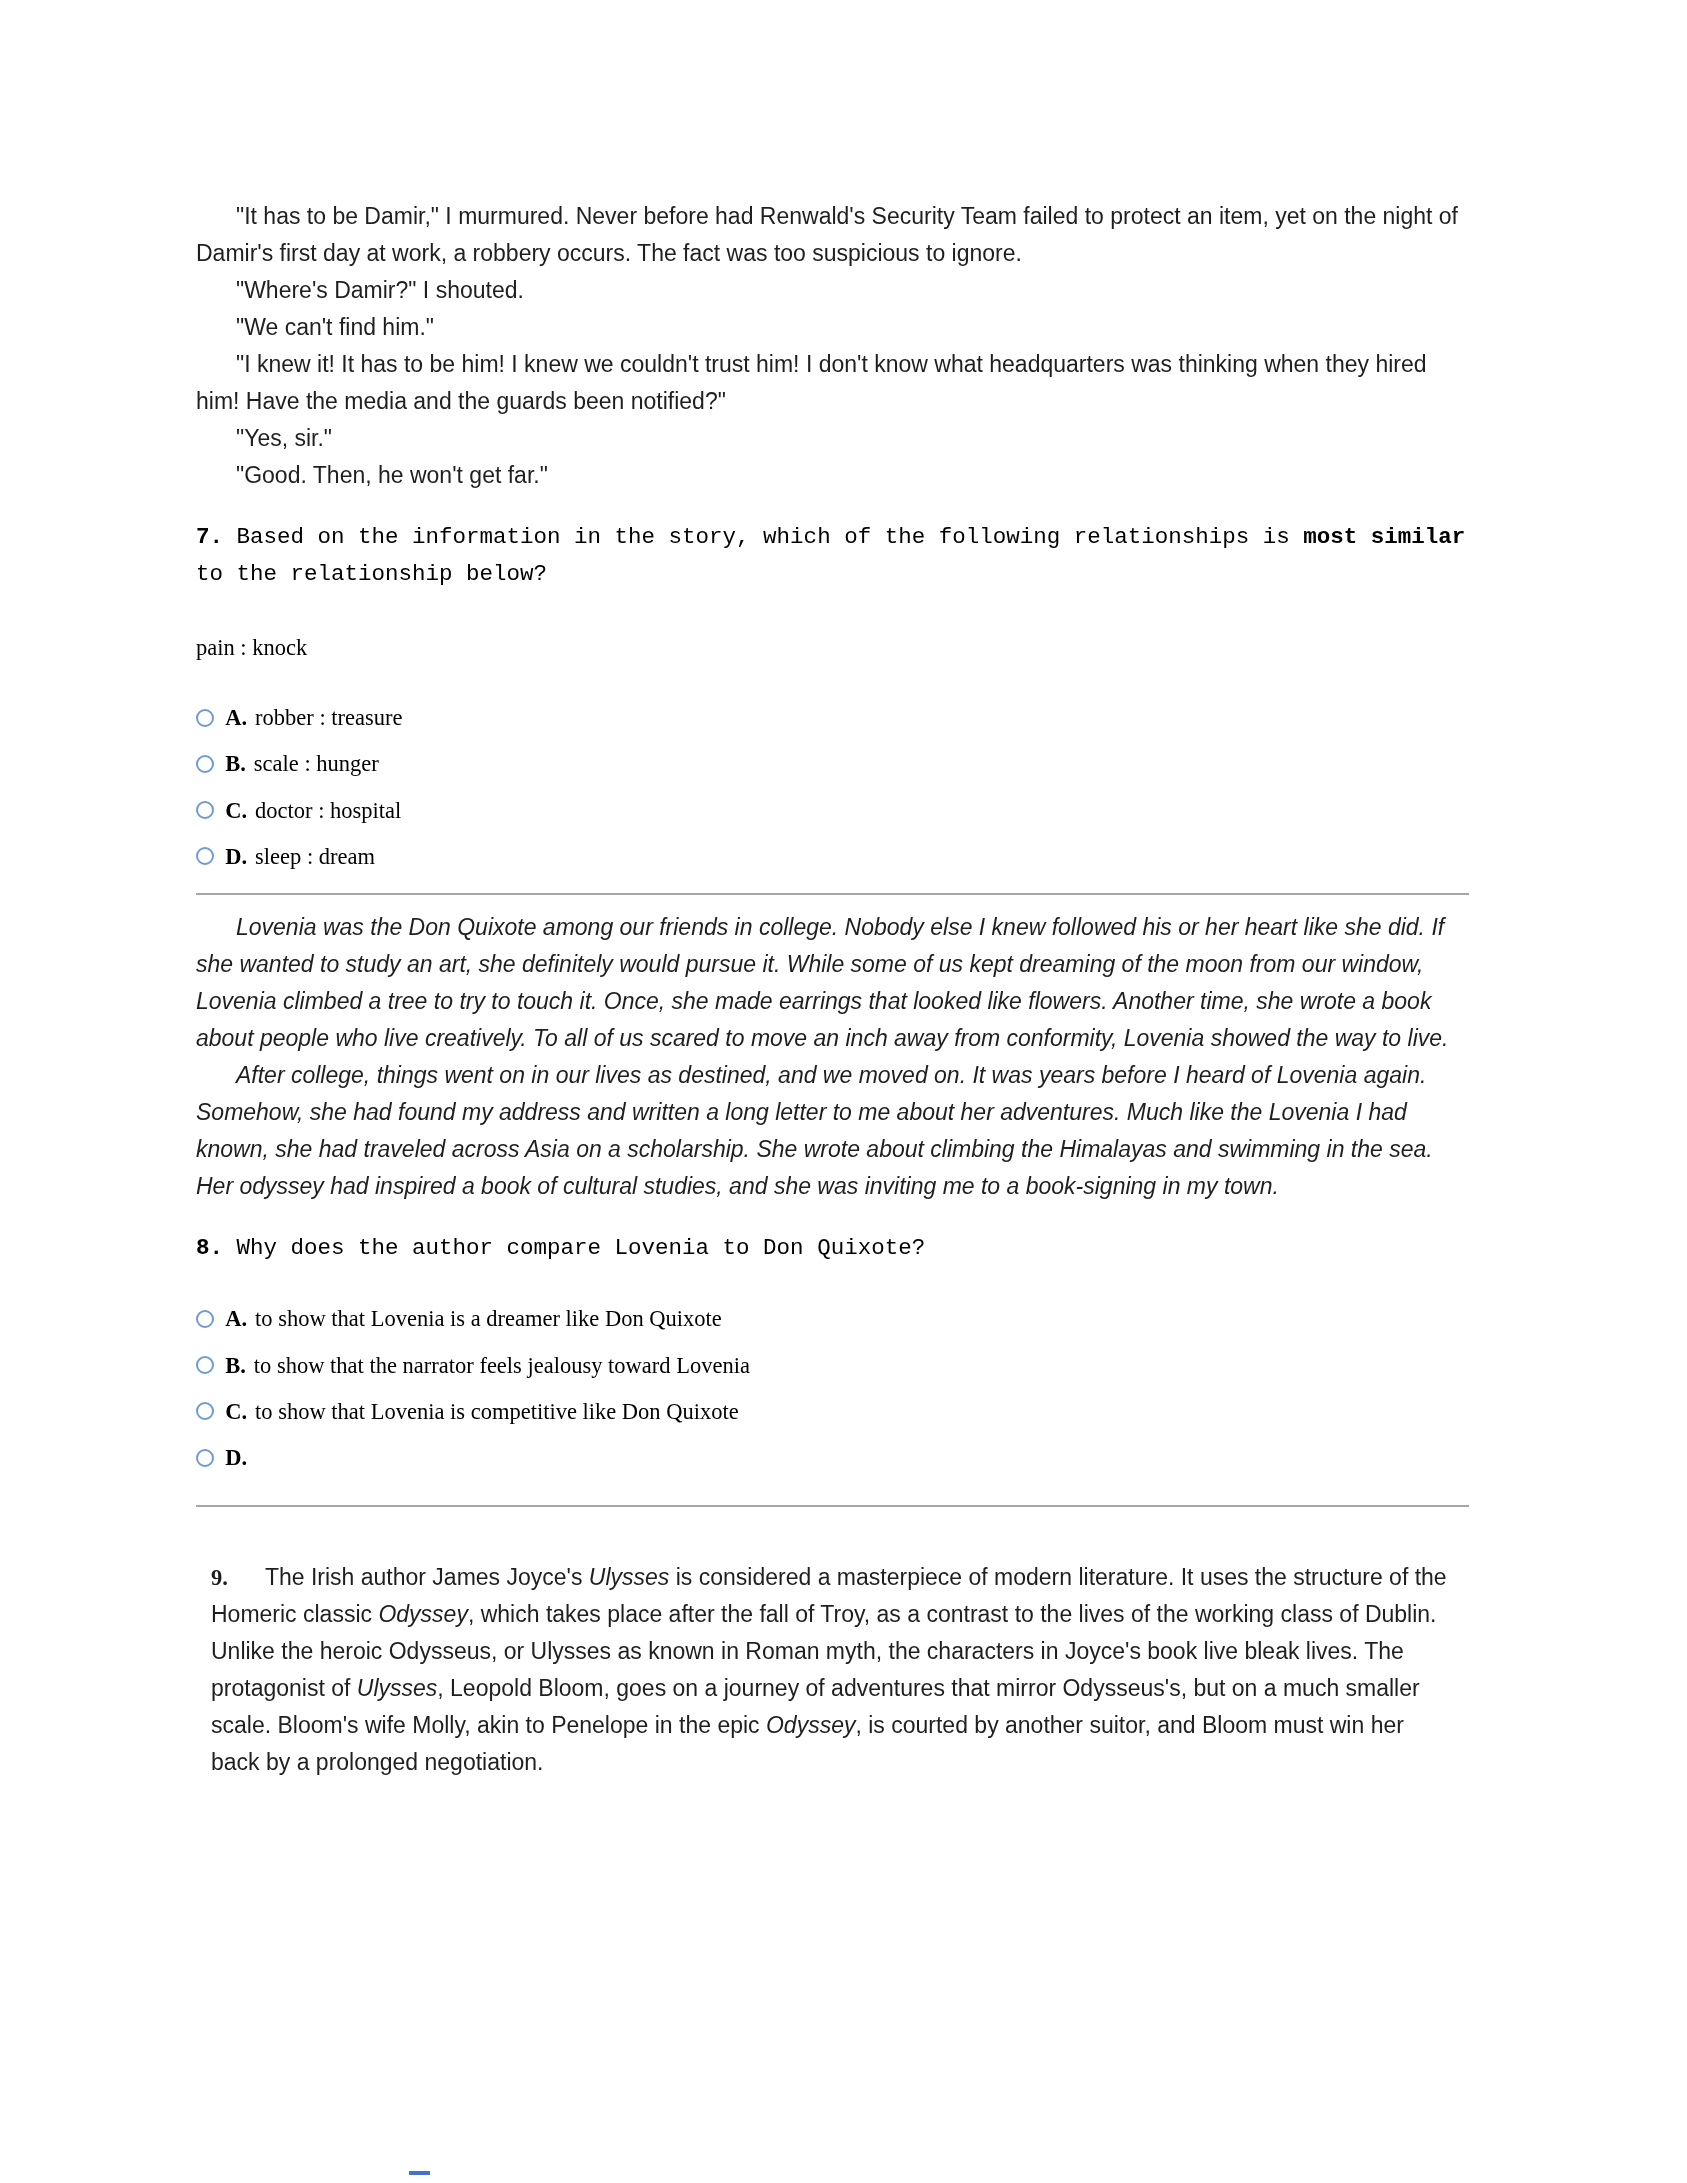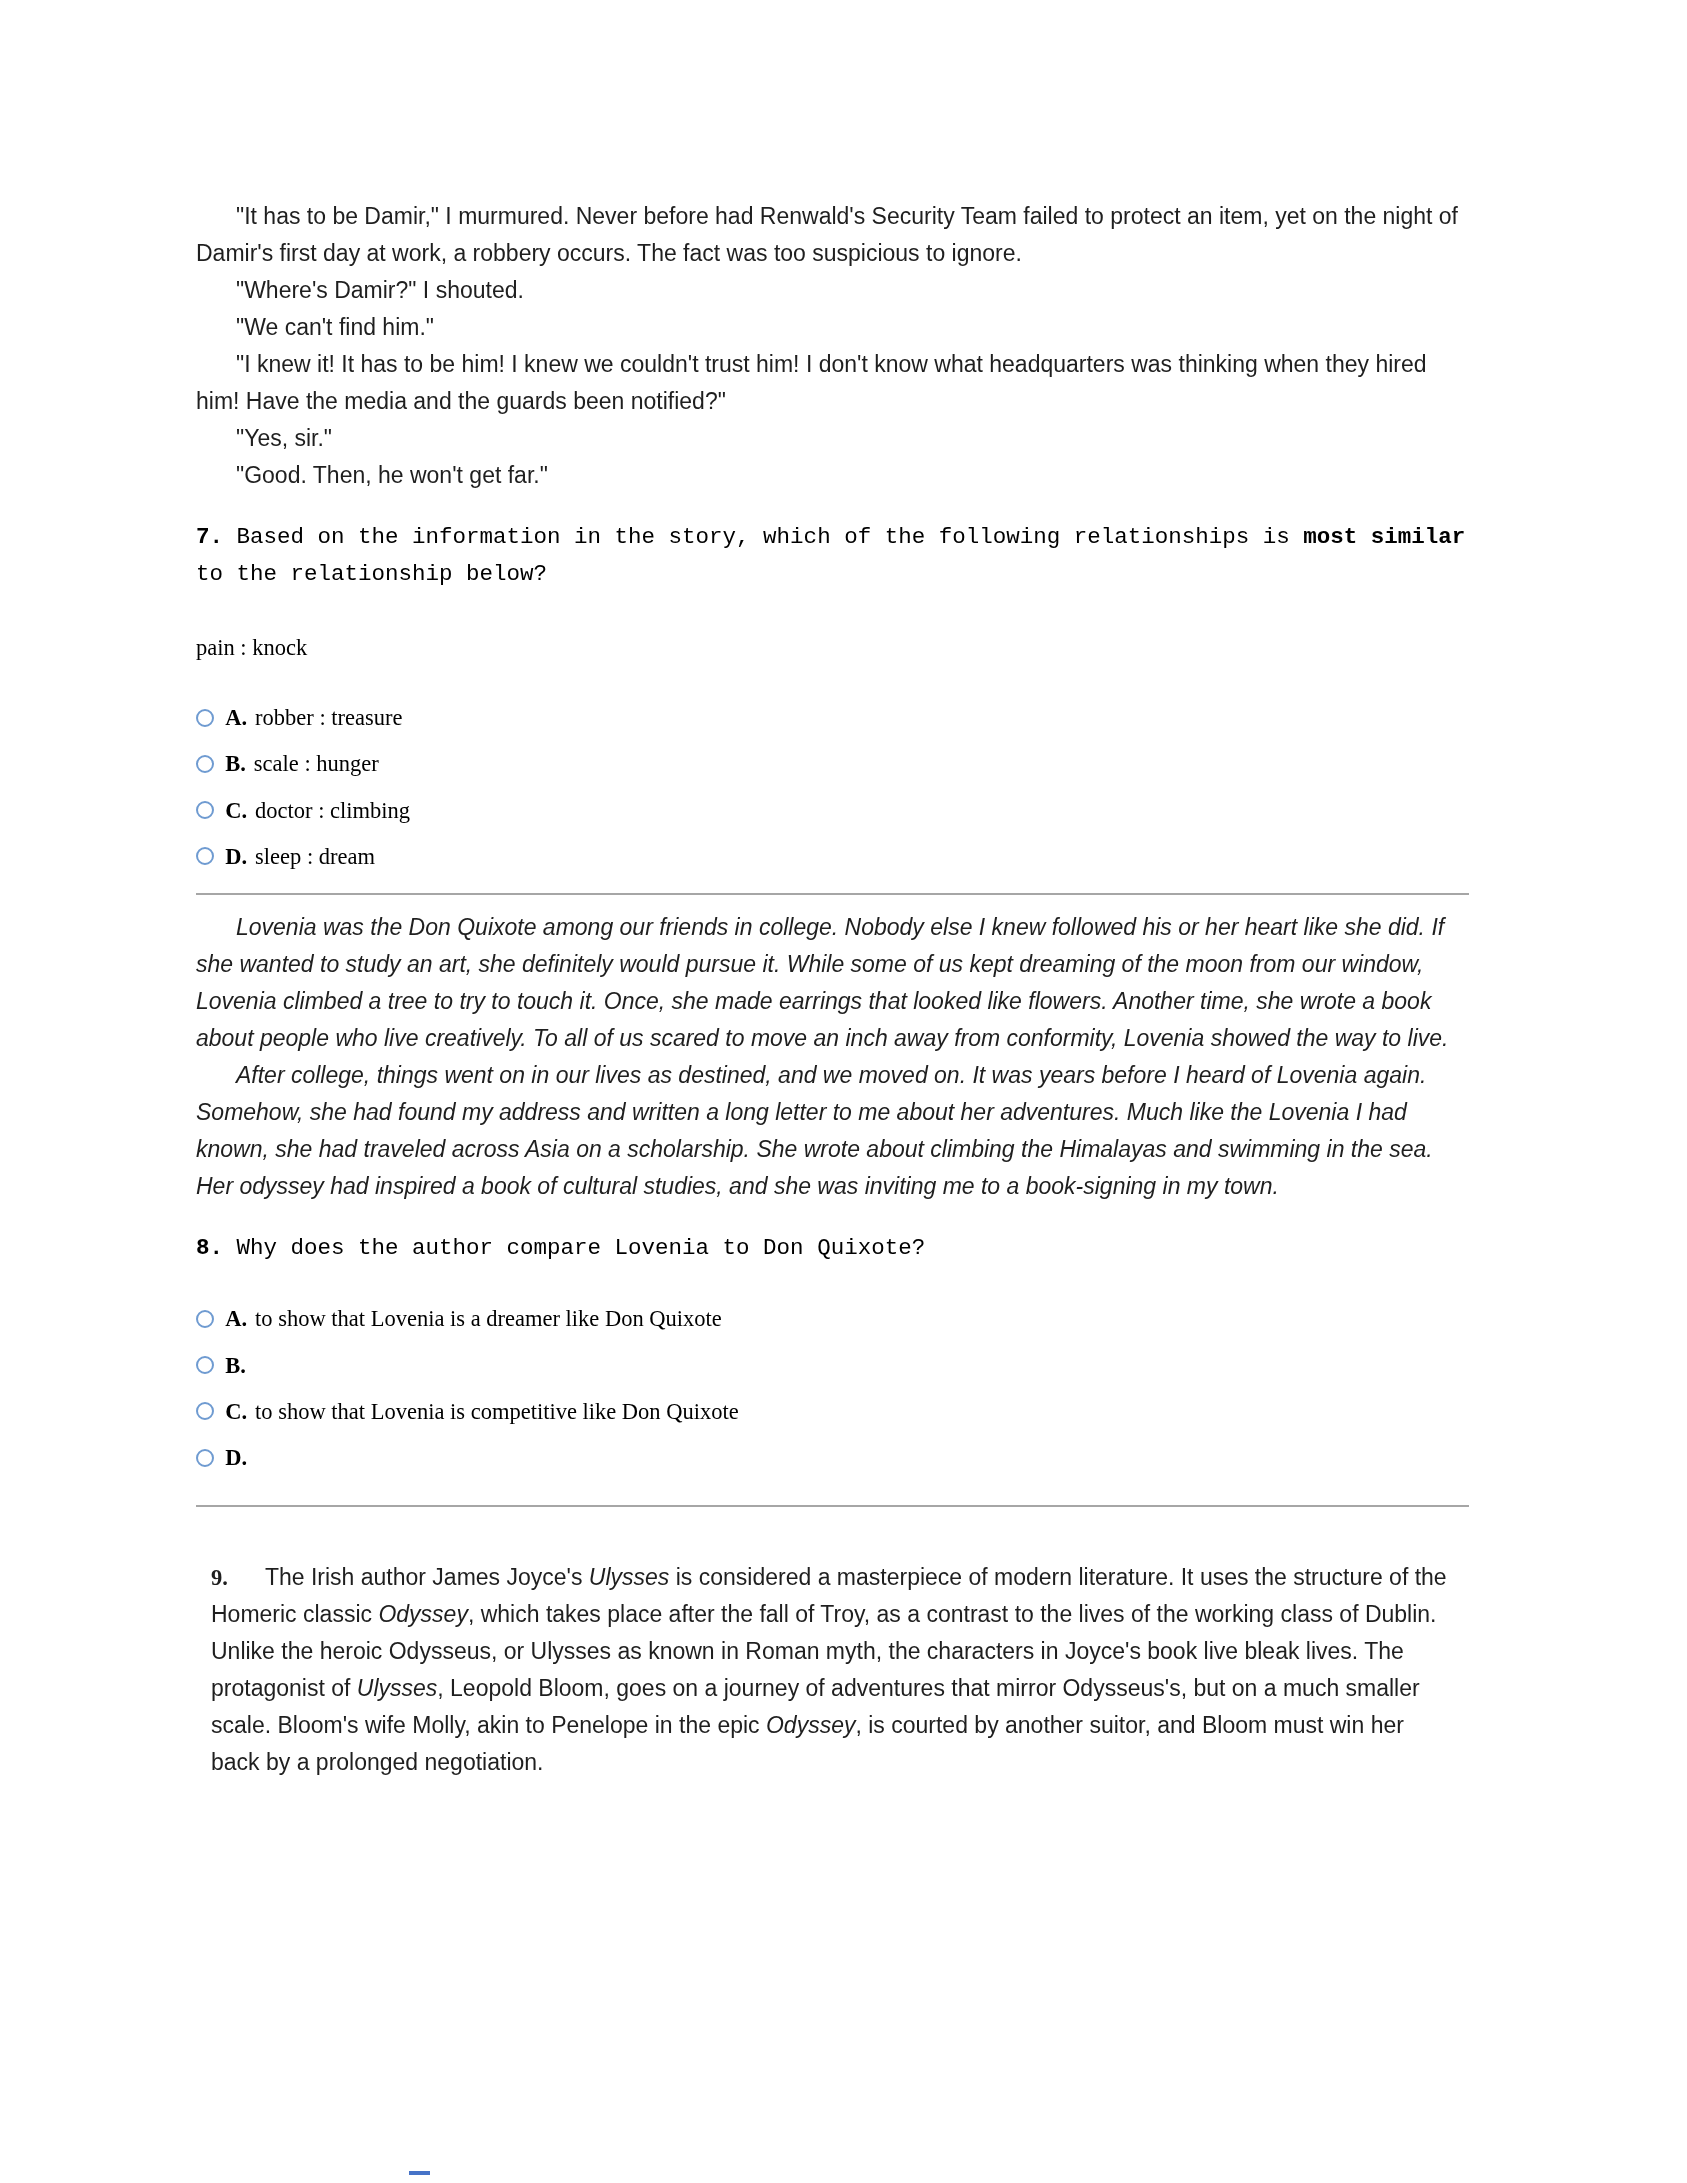--- a/index.html
+++ b/index.html
@@ -130,21 +130,21 @@
           <span class="opt-text">robber : treasure</span>
         </div>
         <div class="option">
           <span class="radio"></span>
           <span class="opt-label">B.</span>
           <span class="opt-text">scale : hunger</span>
         </div>
         <div class="option">
           <span class="radio"></span>
           <span class="opt-label">C.</span>
-          <span class="opt-text">doctor : climbing</span>
+          <span class="opt-text">doctor : hospital</span>
         </div>
         <div class="option">
           <span class="radio"></span>
           <span class="opt-label">D.</span>
           <span class="opt-text">sleep : dream</span>
         </div>
       </div>
     </section>
 
     <hr class="divider">
@@ -158,20 +158,21 @@
       <p class="q-text"><span class="q-num">8.</span> <span>Why does the author compare Lovenia to Don Quixote?</span></p>
       <div class="options">
         <div class="option">
           <span class="radio"></span>
           <span class="opt-label">A.</span>
           <span class="opt-text">to show that Lovenia is a dreamer like Don Quixote</span>
         </div>
         <div class="option">
           <span class="radio"></span>
           <span class="opt-label">B.</span>
+          <span class="opt-text">to show that the narrator feels jealousy toward Lovenia</span>
         </div>
         <div class="option">
           <span class="radio"></span>
           <span class="opt-label">C.</span>
           <span class="opt-text">to show that Lovenia is competitive like Don Quixote</span>
         </div>
         <div class="option">
           <span class="radio"></span>
           <span class="opt-label">D.</span>
         </div>

